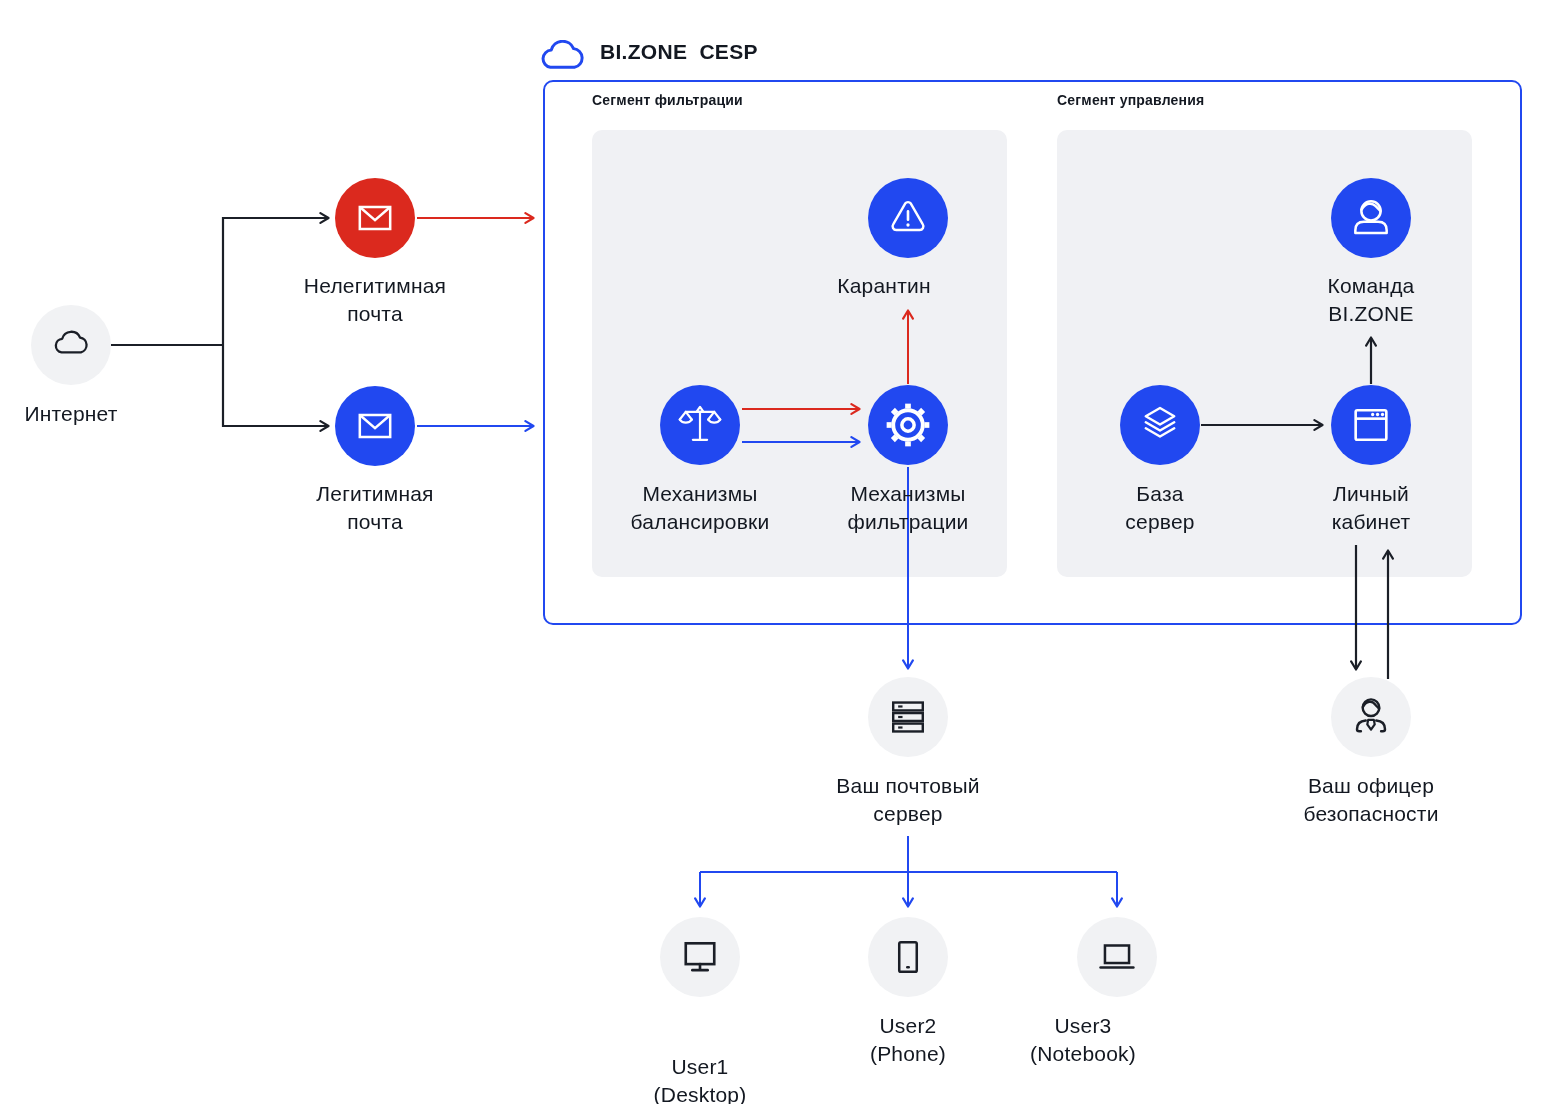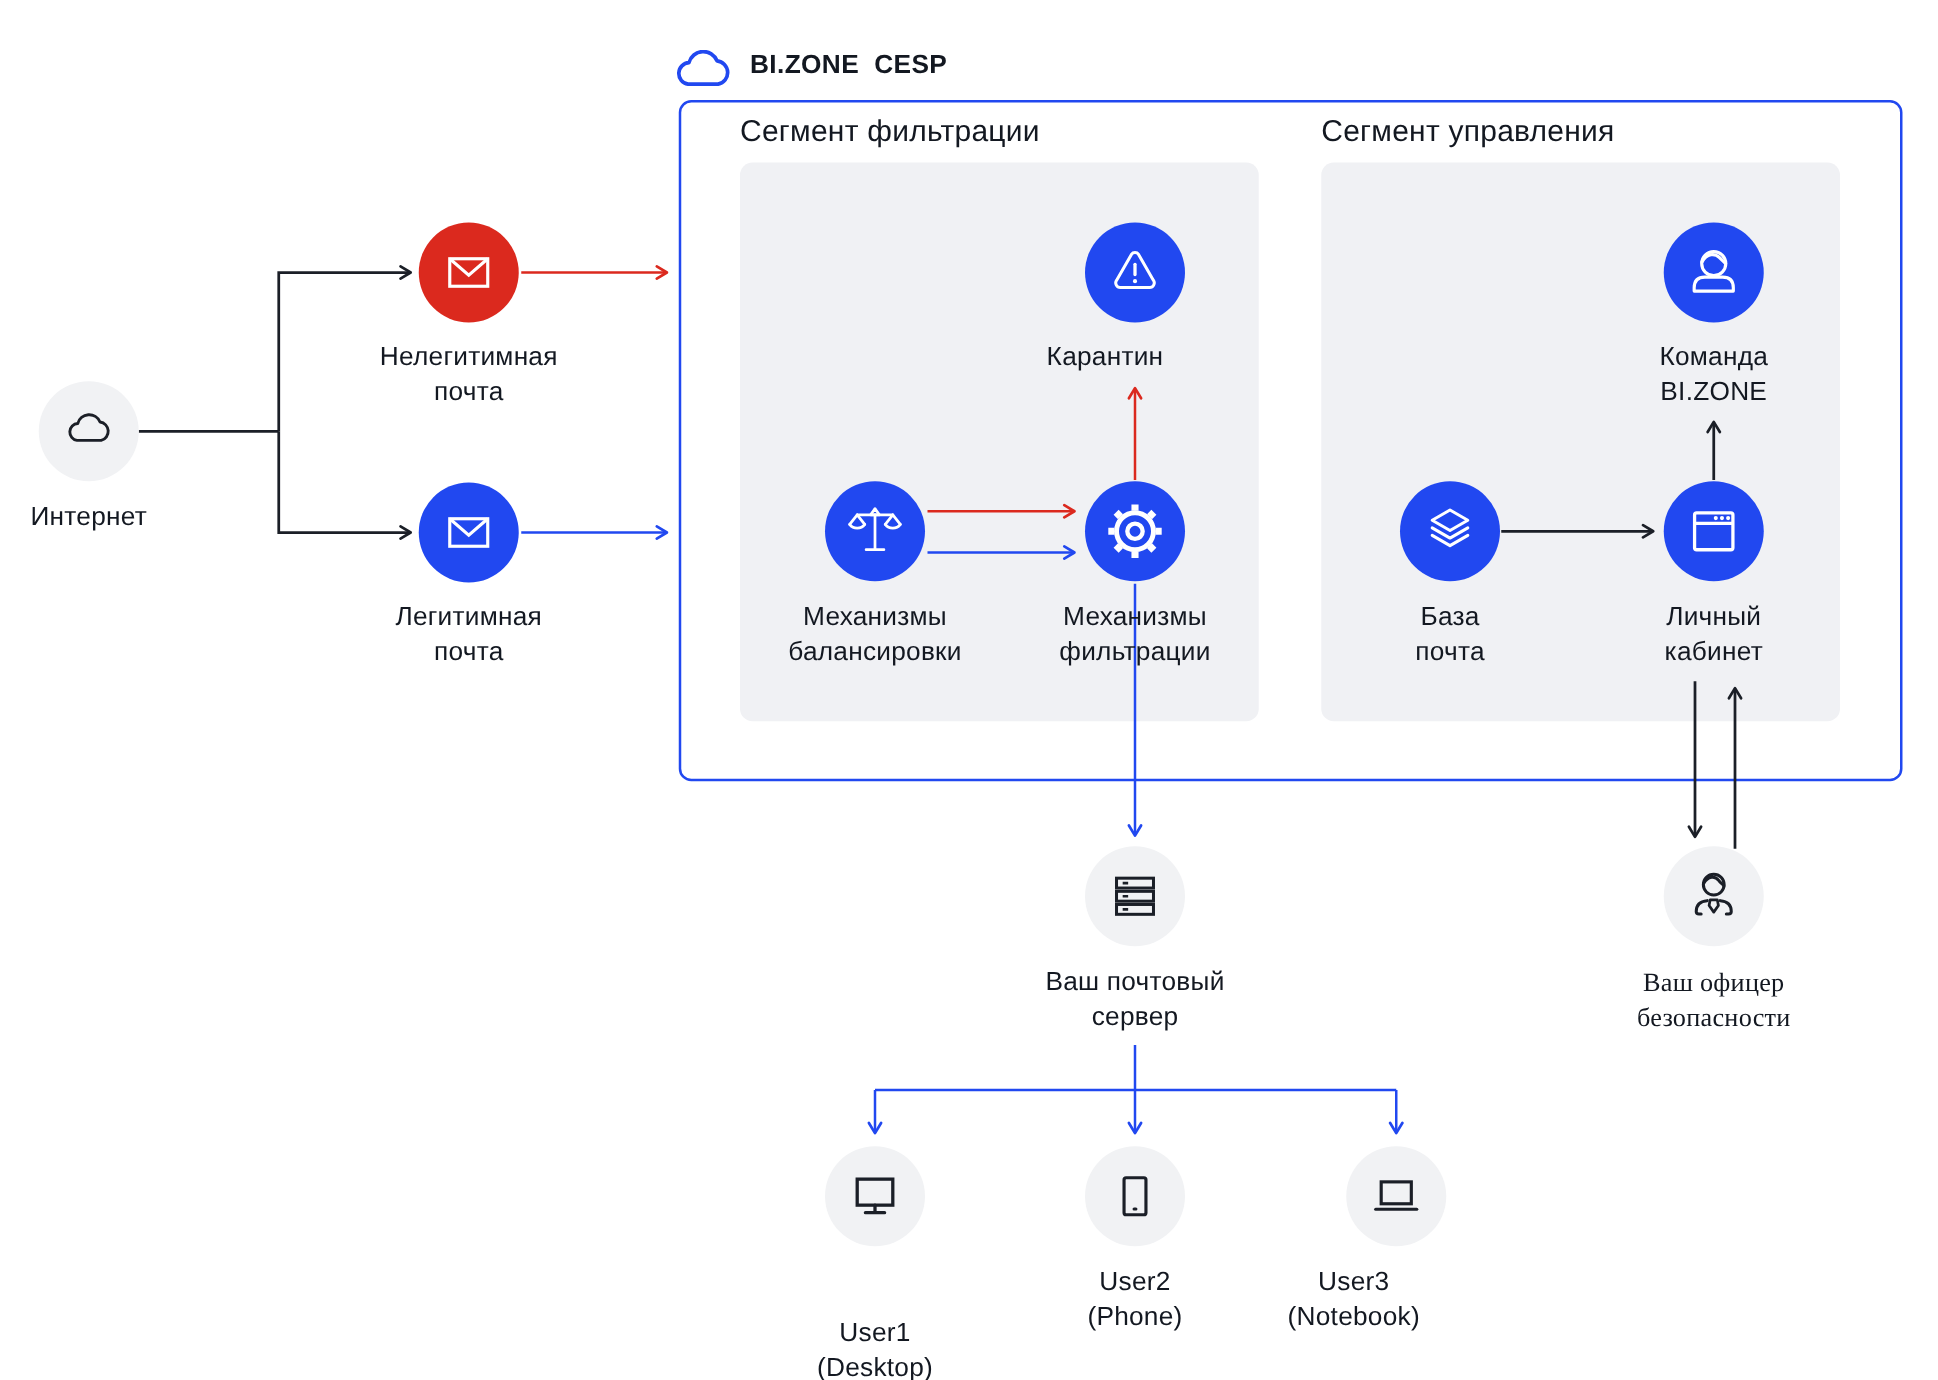--- a/index.html
+++ b/index.html
@@ -8,21 +8,21 @@
     font-family:"Liberation Sans","DejaVu Sans",sans-serif;color:#131821;overflow:hidden;
   }
   .cesp-box{
     position:absolute;left:543px;top:80px;width:979px;height:545px;
     border:2px solid #2148F0;border-radius:10px;box-sizing:border-box;background:transparent;
   }
   .panel{
     position:absolute;top:130px;width:415px;height:447px;background:#F0F1F4;border-radius:10px;
   }
   .segment-title{
-    position:absolute;top:92px;font-size:24px;font-weight:normal;letter-spacing:.2px;color:#131821;white-space:nowrap;
+    position:absolute;top:92px;font-size:14px;font-weight:bold;letter-spacing:.2px;color:#131821;white-space:nowrap;
   }
   .brand{
     position:absolute;left:538px;top:40px;display:flex;align-items:flex-start;gap:14px;
   }
   .brand-title{font-size:21px;font-weight:bold;word-spacing:6px;letter-spacing:.3px;color:#131821;white-space:nowrap;}
   .connectors{position:absolute;left:0;top:0;z-index:2;}
   .node-circle{
     position:absolute;width:80px;height:80px;border-radius:50%;
     display:flex;align-items:center;justify-content:center;z-index:3;
   }
@@ -171,21 +171,21 @@
   <div class="node-circle c-blue" style="left:1120px;top:385px;">
     <svg width="46" height="46" viewBox="-21 -21 42 42">
       <g fill="none" stroke="#ffffff" stroke-width="2.2" stroke-linejoin="round" stroke-linecap="round">
         <path d="M 0 -15.5 L 13 -8 L 0 -0.5 L -13 -8 Z"></path>
         <path d="M -13 -2.5 L 0 5 L 13 -2.5"></path>
         <path d="M -13 3 L 0 10.5 L 13 3"></path>
       </g>
     </svg>
   </div>
   <div class="node-label" style="left:1040px;top:480px;">База
-почта</div>
+сервер</div>
 
   <div class="node-circle c-blue" style="left:1331px;top:385px;">
     <svg width="46" height="46" viewBox="-21 -21 42 42">
       <rect x="-14" y="-13.5" width="28" height="27" rx="1.5" fill="none" stroke="#ffffff" stroke-width="2.4"></rect>
       <path d="M -14 -5.8 H 14" stroke="#ffffff" stroke-width="2.4"></path>
       <circle cx="1.5" cy="-9.6" r="1.5" fill="#ffffff"></circle>
       <circle cx="6" cy="-9.6" r="1.5" fill="#ffffff"></circle>
       <circle cx="10.5" cy="-9.6" r="1.5" fill="#ffffff"></circle>
     </svg>
   </div>
@@ -223,21 +223,21 @@
     <svg width="46" height="46" viewBox="-21 -21 42 42">
       <g fill="none" stroke="#1B1F27" stroke-width="2.2" stroke-linecap="round" stroke-linejoin="round">
         <circle cx="0" cy="-8.5" r="7.6"></circle>
         <path d="M -7.4 -9.3 C -4.2 -15 1.2 -15 3.6 -11.6 C 5 -9.6 6.4 -9 7.4 -7.6"></path>
         <path d="M -4.8 3.2 Q -12.8 3.8 -12.8 11.2 Q -12.8 13 -10.8 13 H -9.2"></path>
         <path d="M 4.8 3.2 Q 12.8 3.8 12.8 11.2 Q 12.8 13 10.8 13 H 9.2"></path>
         <path d="M -2.6 2.6 H 2.6 L 3.4 6.8 L 0 11.6 L -3.4 6.8 Z" stroke-width="2"></path>
       </g>
     </svg>
   </div>
-  <div class="node-label" style="left:1251px;top:772px;font-family:Liberation Serif, serif;">Ваш офицер
+  <div class="node-label" style="left:1251px;top:772px;">Ваш офицер
 безопасности</div>
 
   <div class="node-circle c-gray" style="left:660px;top:917px;">
     <svg width="46" height="46" viewBox="-21 -21 42 42">
       <g fill="none" stroke="#1B1F27" stroke-width="2.4" stroke-linecap="round">
         <rect x="-13" y="-12.5" width="26" height="19"></rect>
         <path d="M 0 6.5 V 11.5"></path>
         <path d="M -7 12 H 7"></path>
       </g>
     </svg>

